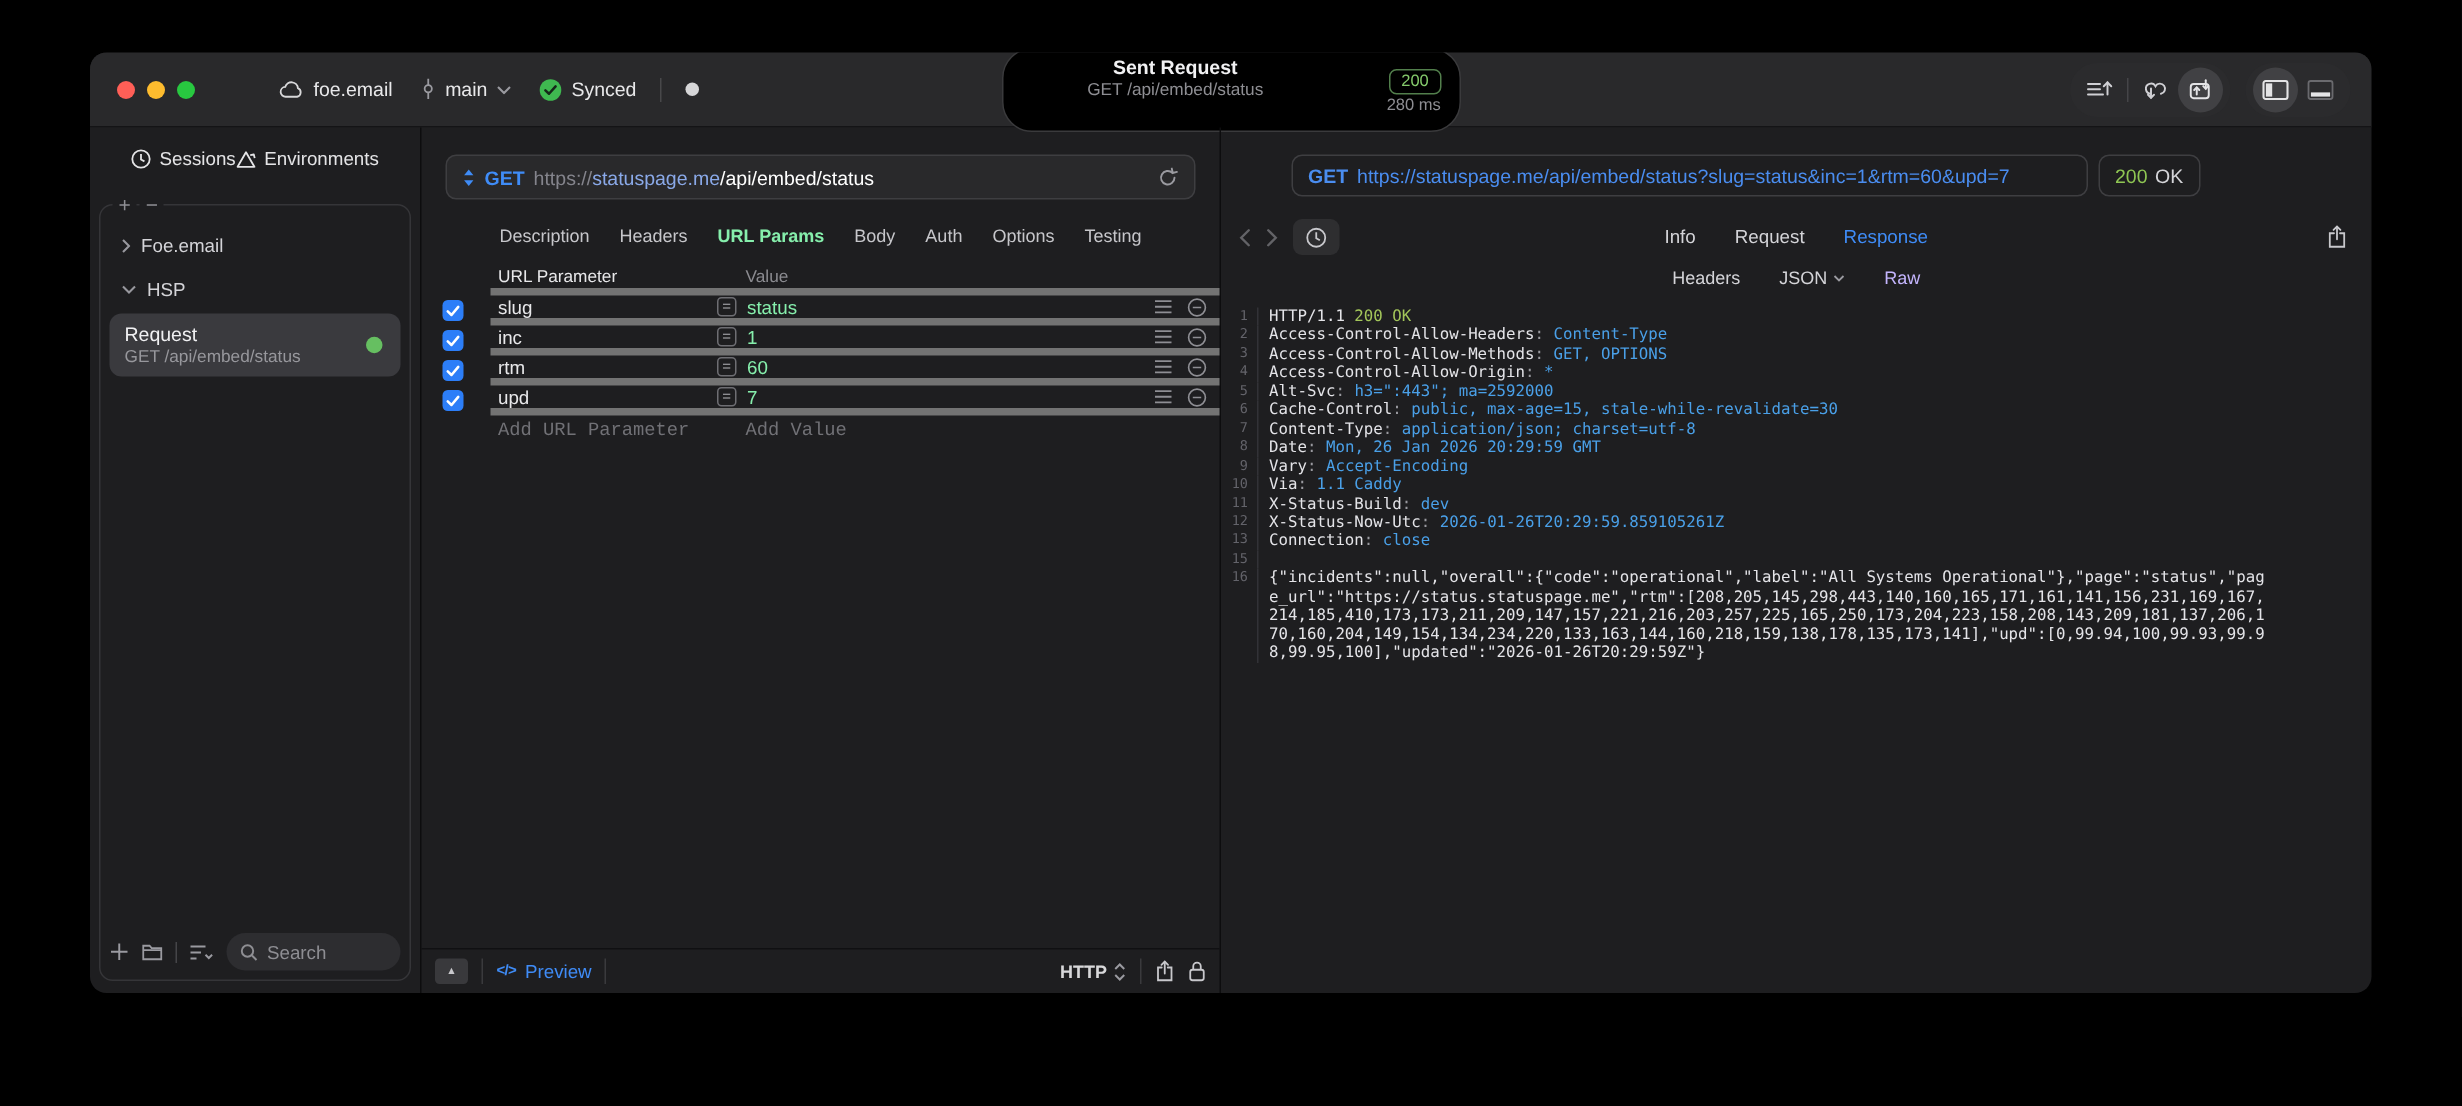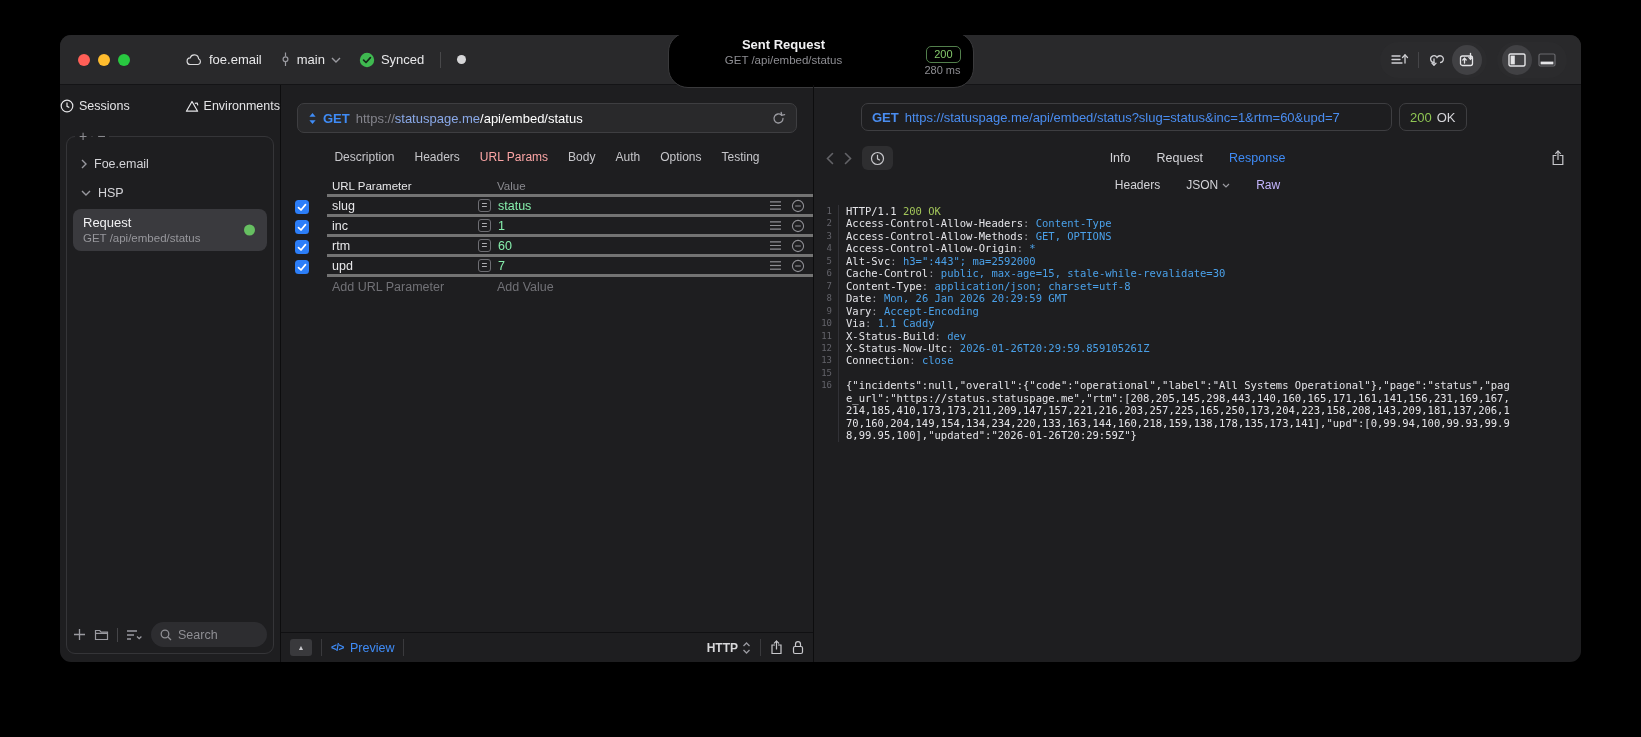--- a/index.html
+++ b/index.html
@@ -32,21 +32,21 @@
   .icon-pill { display:flex; align-items:center; background:#2b2b2d; border-radius:18px; height:36px; padding:0 5px; }
   .tb-btn { width:30px; height:30px; border-radius:50%; display:flex; align-items:center; justify-content:center; }
   .tb-btn.active { background:#414144; }
   .tb-vdiv { width:1px; height:16px; background:#454548; margin:0 3px; }
 
   
   .wbody { position:absolute; top:50px; bottom:0; left:0; right:0; display:flex; }
 
   
   .sidebar { width:221px; border-right:1.5px solid #0d0d0e; display:flex; flex-direction:column; }
-  .sb-tabs { height:32px; padding-top:10px; display:flex; justify-content:space-between; }
+  .sb-tabs { height:32px; padding-top:10px; display:flex; justify-content:center; }
   .sb-tab { display:flex; align-items:center; gap:5px; color:#e4e4e6; font-size:12.5px; }
   .sb-panel { flex:1; margin:19px 6px 8px 6px; border:1px solid #353538; border-radius:9px;
               position:relative; display:flex; flex-direction:column; }
   .sb-pm { position:absolute; top:-9px; left:8px; display:flex; gap:2px; }
   .sb-pm span { background:#1e1e20; color:#8e8e93; font-size:14px; line-height:16px; padding:0 4px; }
   .tree { padding:12px 6px 0 6px; }
   .tree-item { height:29px; display:flex; align-items:center; gap:7px; padding:0 8px;
                color:#d4d4d8; font-size:12.5px; }
   .req-card { margin-top:2px; background:#3a3a3e; border-radius:8px; padding:6px 10px 7px 10px; position:relative; }
   .req-title { font-size:13px; color:#f0f0f2; }
@@ -60,38 +60,38 @@
 
   
   .mid { width:533px; border-right:1.5px solid #0d0d0e; display:flex; flex-direction:column; }
   .url-bar { margin:18px 16px 0 16px; height:30px; background:#29292b; border:1px solid #3e3e41;
              border-radius:7px; display:flex; align-items:center; padding:0 10px; gap:6px; font-size:13px; }
   .method { color:#3f8cf7; font-weight:bold; }
   .u-scheme{ color:#84848c; } .u-host{ color:#8aa9e8; } .u-path{ color:#ffffff; }
   .url-text { flex:1; white-space:nowrap; overflow:hidden; }
   .mid-tabs { display:flex; justify-content:center; gap:20px; margin-top:17px; align-items:center;
               font-size:12px; color:#c6c6ca; }
-  .mid-tabs .tab.active { color:#fca5a5; }
+  .mid-tabs .tab.active { color:#86efac;font-weight:bold; }
   .param-table { margin-top:13px; font-size:12.5px; }
   .pt-row { display:flex; height:20px; align-items:stretch; padding-left:14px; }
   .pt-check { width:32px; display:flex; align-items:center; }
   .checkbox { width:14px; height:14px; border-radius:3.5px; background:#2c7ef8;
               display:flex; align-items:center; justify-content:center; }
   .pt-inner { flex:1; display:grid; grid-template-columns:149px 1fr 58px; align-items:center;
-              border-bottom:3px solid #737373; margin-right:0; }
+              border-bottom:5px solid #737373; margin-right:0; }
   .pt-inner.noline { border-bottom:none; }
   .pt-head { color:#8b8b90; font-size:11.5px; }
   .pt-name { color:#e8e8ea; padding-left:5px; }
   .pt-value { display:flex; align-items:center; gap:7px; padding-left:2px; height:100%; }
   .eq-box { width:13px; height:13px; border:1px solid #6e6e73; border-radius:3px; color:#aeaeb2;
             font-size:10px; line-height:11px; text-align:center; flex:none; }
   .pt-vtext { color:#86efac; }
   .pt-icons { display:flex; gap:9px; justify-content:flex-end; align-items:center; padding-right:8px; }
   .row-icon { display:flex; }
-  .add-text { color:#717176; }
+  .add-text { color:#717176;font-family:Liberation Mono, monospace; }
   .vhead-pad { padding-left:21px; }
   .mid-footer { margin-top:auto; height:30px; border-top:1.5px solid #101012; display:flex;
                 align-items:center; padding:0 9px; gap:9px; font-size:12.5px; }
   .collapse-btn { width:22px; height:17px; background:#39393c; border-radius:3px; color:#c8c8cc;
                   font-size:7px; display:flex; align-items:center; justify-content:center; }
   .f-div { width:1px; height:17px; background:#3a3a3d; }
   .preview { display:flex; align-items:center; gap:6px; color:#3f8cf7; }
   .code-glyph { font-size:10px; font-weight:bold; letter-spacing:-0.5px; }
   .f-spacer { flex:1; }
   .http-sel { display:flex; align-items:center; gap:4px; color:#d8d8da; font-size:12px; font-weight:bold; }

